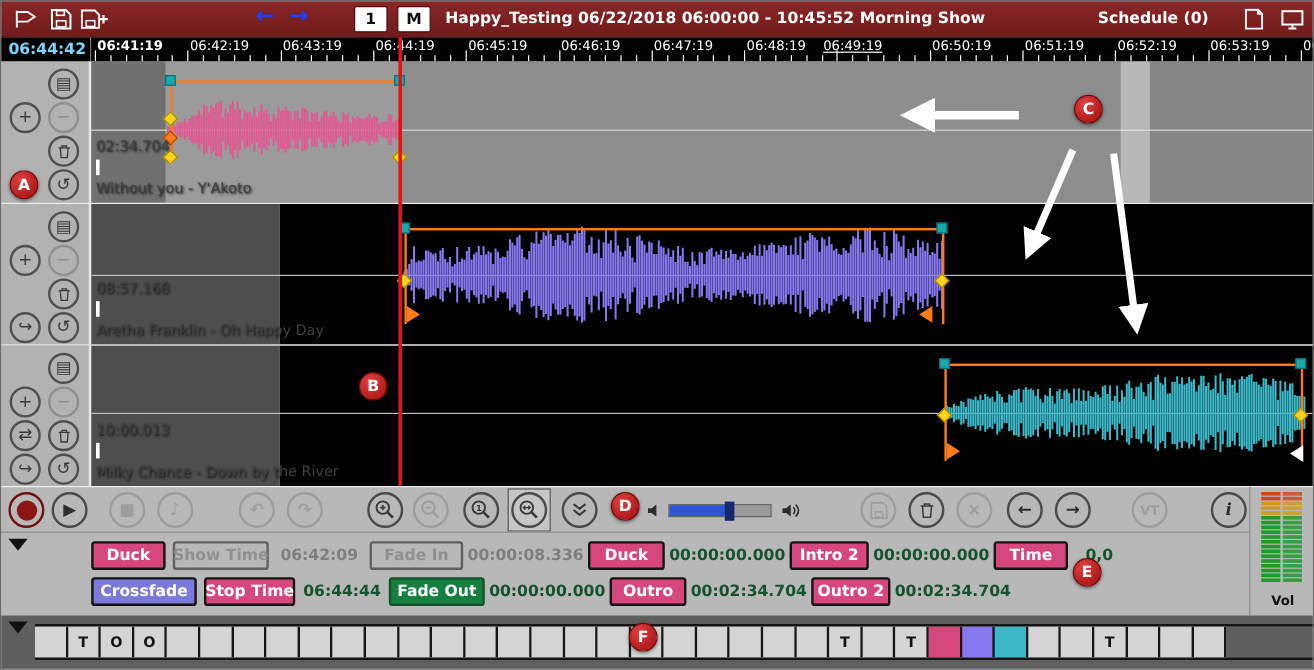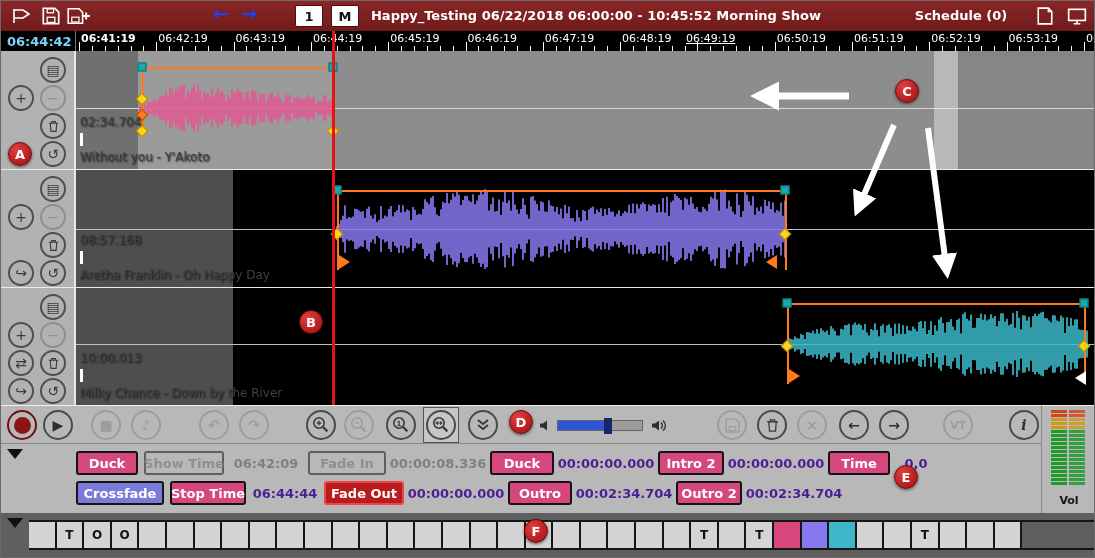--- a/index.html
+++ b/index.html
@@ -69,23 +69,23 @@
 
   
   .editpanel { position:absolute; left:0; top:442px; width:1040px; height:70px; background:#b8b8b8;
                border-top:1px solid #8a8a8a; z-index:10; }
   .tri-down { position:absolute; width:0; height:0; border-left:8px solid transparent; border-right:8px solid transparent;
               border-top:10px solid #101010; }
   .erow { position:absolute; left:30px; display:grid; grid-auto-flow:column; gap:6px; height:24px;margin-left:45px; }
   .eitem { display:flex; align-items:center; justify-content:center; font-size:13px; font-weight:bold; white-space:nowrap; }
   .btn-pink   { background:#d6477e; color:#fff; border:2px solid #141414; border-radius:3px; cursor:pointer; }
   .btn-purple { background:#7b7ad8; color:#fff; border:2px solid #141414; border-radius:3px; cursor:pointer; }
-  .btn-black  { background:#b91c1c; color:#fff; border:2px solid #ef4444; border-radius:3px; cursor:pointer; }
+  .btn-black  { background:#15803d; color:#fff; border:2px solid #14532d; border-radius:3px; cursor:pointer; }
   .btn-gray   { background:transparent; color:#8f8f8f; border:2px solid #5f5f5f; border-radius:3px; }
-  .val     { color:#4c1d95; }
+  .val     { color:#14532d; }
   .val-dis { color:#7f7f7f; }
 
   
   .vupanel { position:absolute; left:1040px; top:404px; width:55px; height:108px; background:#b8b8b8;
              border-top:1px solid #efefef; border-left:1px solid #8a8a8a; z-index:10; }
   .vumeter { position:absolute; left:9px; top:4px; }
   .vurow { display:flex; gap:2px; margin-bottom:1px; }
   .vurow span { display:block; width:16px; height:3px; }
   .vulabel { position:absolute; left:0; top:88px; width:100%; text-align:center; font-size:11px; font-weight:bold; color:#111; }
 

